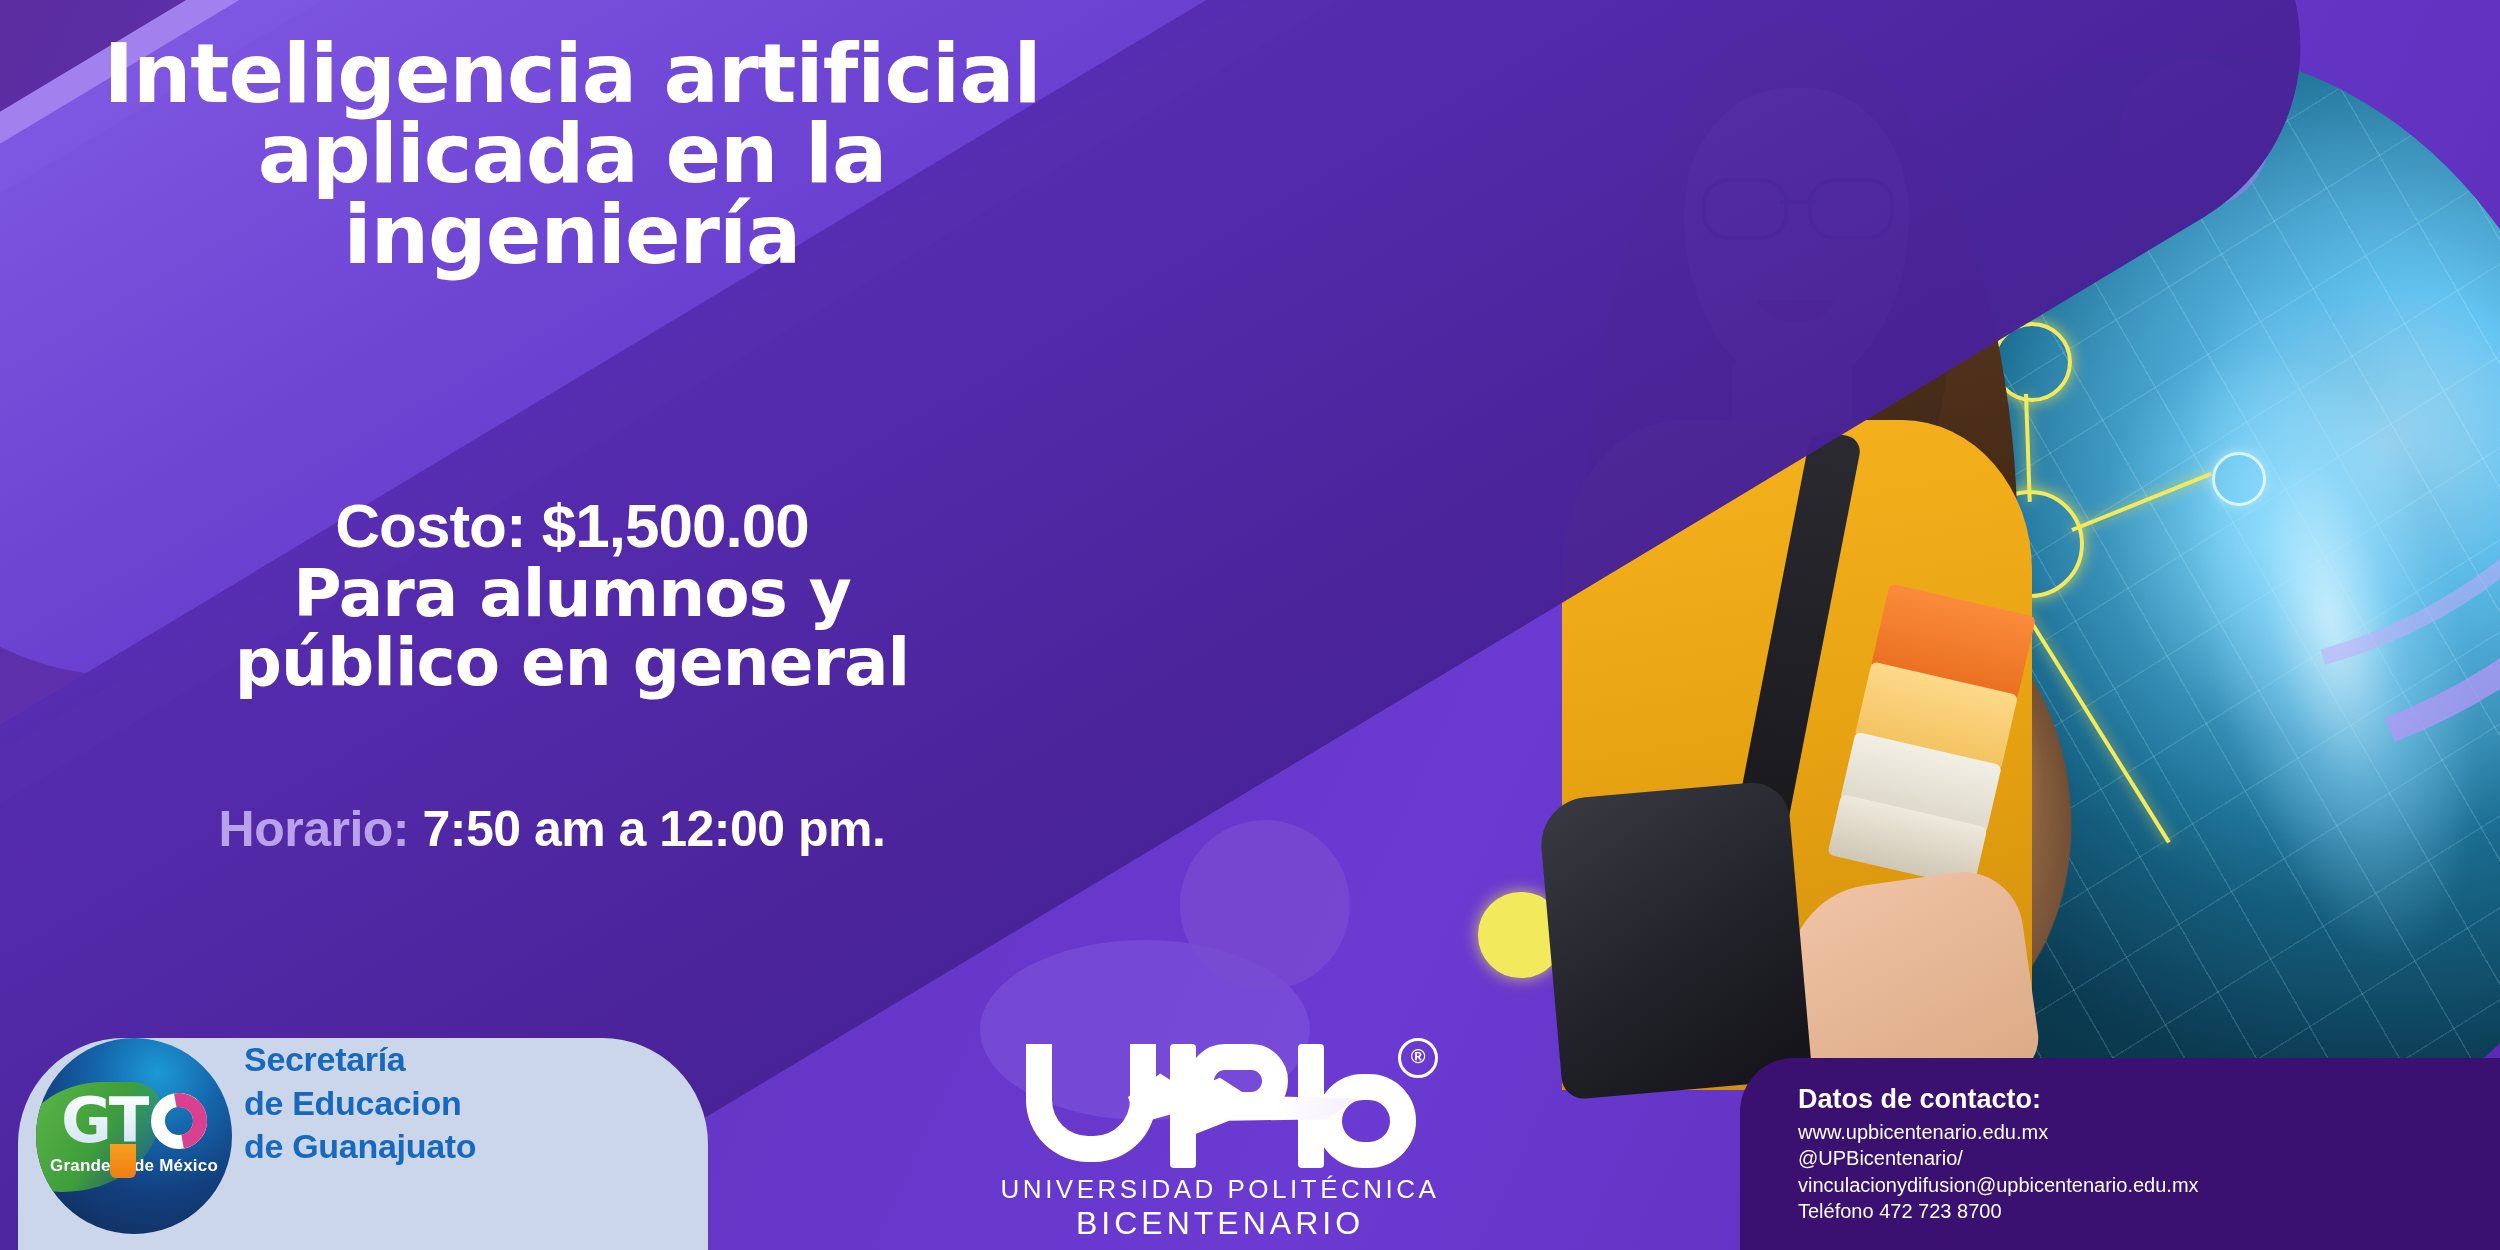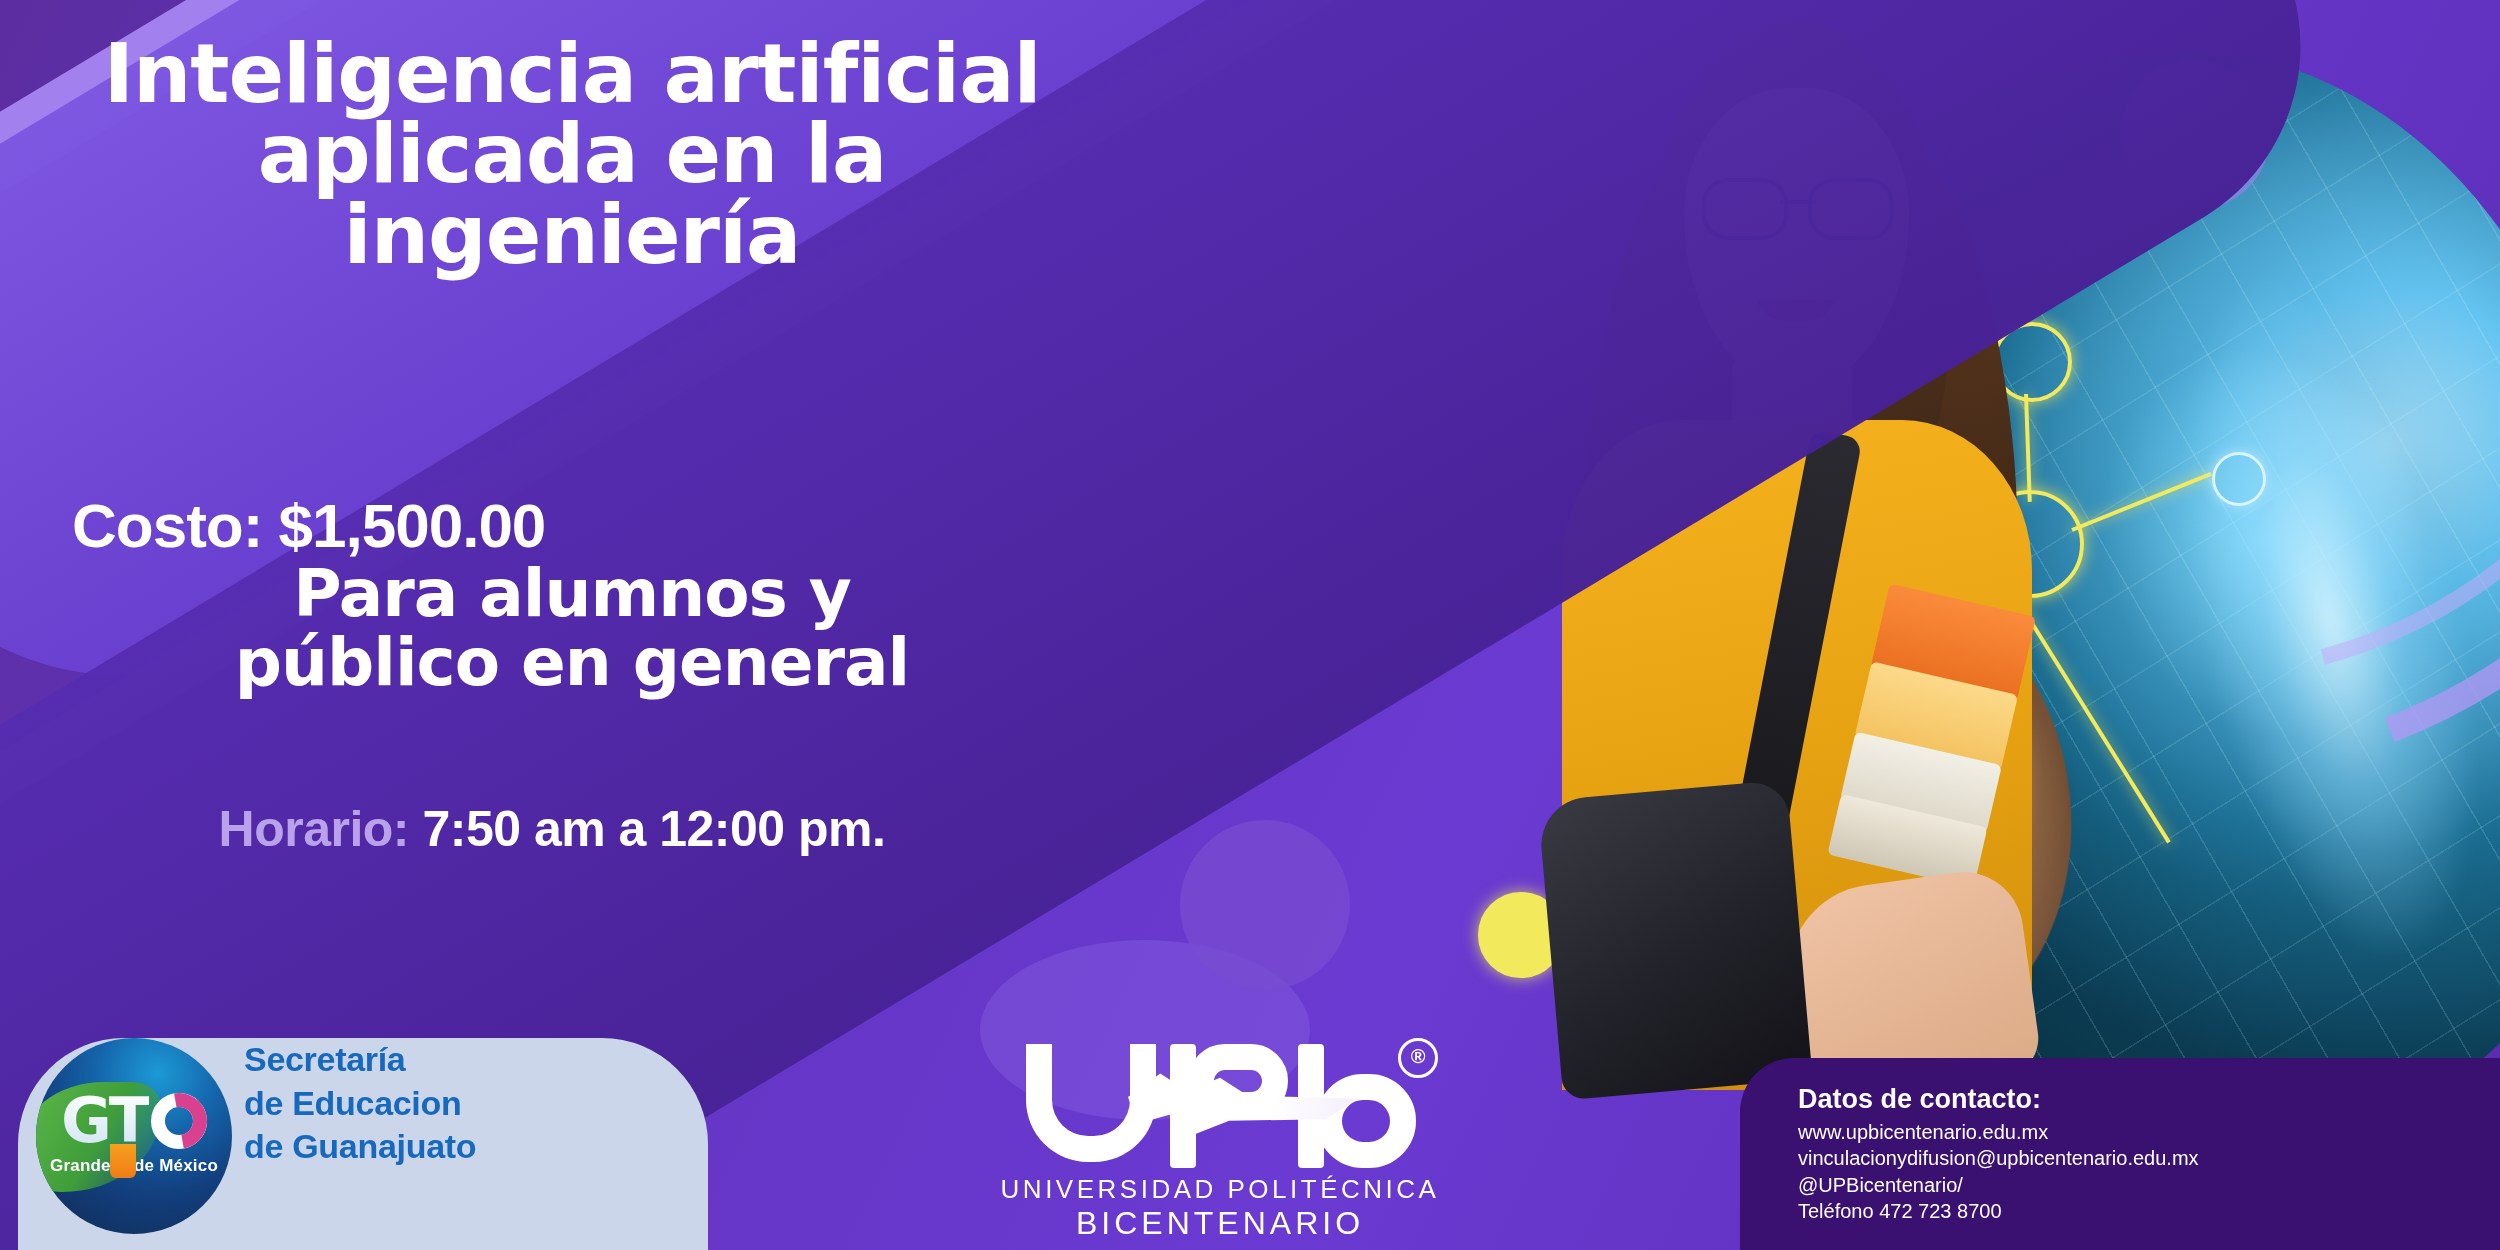--- a/index.html
+++ b/index.html
@@ -182,21 +182,21 @@
   .title .l2{display:block;}
 
   .fechas{
     position:absolute;left:40px;top:330px;width:1000px;text-align:center;
     font-size:50px;font-weight:700;color:#ffffff;line-height:1.12;
     letter-spacing:-0.5px;
   }
   .fechas .lbl{color:#b9a2ea;}
 
   .costo{
-    position:absolute;left:60px;top:490px;width:1000px;text-align:left;
+    position:absolute;left:60px;top:490px;width:1000px;text-align:center;
     font-size:62px;font-weight:700;color:#ffffff;letter-spacing:-1px;
   }
   .para{
     position:absolute;left:60px;top:560px;width:1000px;text-align:center;
     font-family:"DejaVu Sans",sans-serif;
     font-size:66px;font-weight:700;color:#ffffff;line-height:1.04;letter-spacing:-1px;
   }
   .para span{display:block;}
 
   .horario{
@@ -411,18 +411,18 @@
         <div class="upb-bird"></div>
         <div class="upb-reg">®</div>
       </div>
       <div class="upb-sub1">UNIVERSIDAD POLITÉCNICA</div>
       <div class="upb-sub2">BICENTENARIO</div>
     </div>
 
     <div class="contact">
       <div class="hd">Datos de contacto:</div>
       <div class="ln">www.upbicentenario.edu.mx</div>
+      <div class="ln">@UPBicentenario/</div>
       <div class="ln">vinculacionydifusion@upbicentenario.edu.mx</div>
-      <div class="ln">@UPBicentenario/</div>
       <div class="ln">Teléfono 472 723 8700</div>
     </div>
   </div>
 </div>
 
 </body></html>

